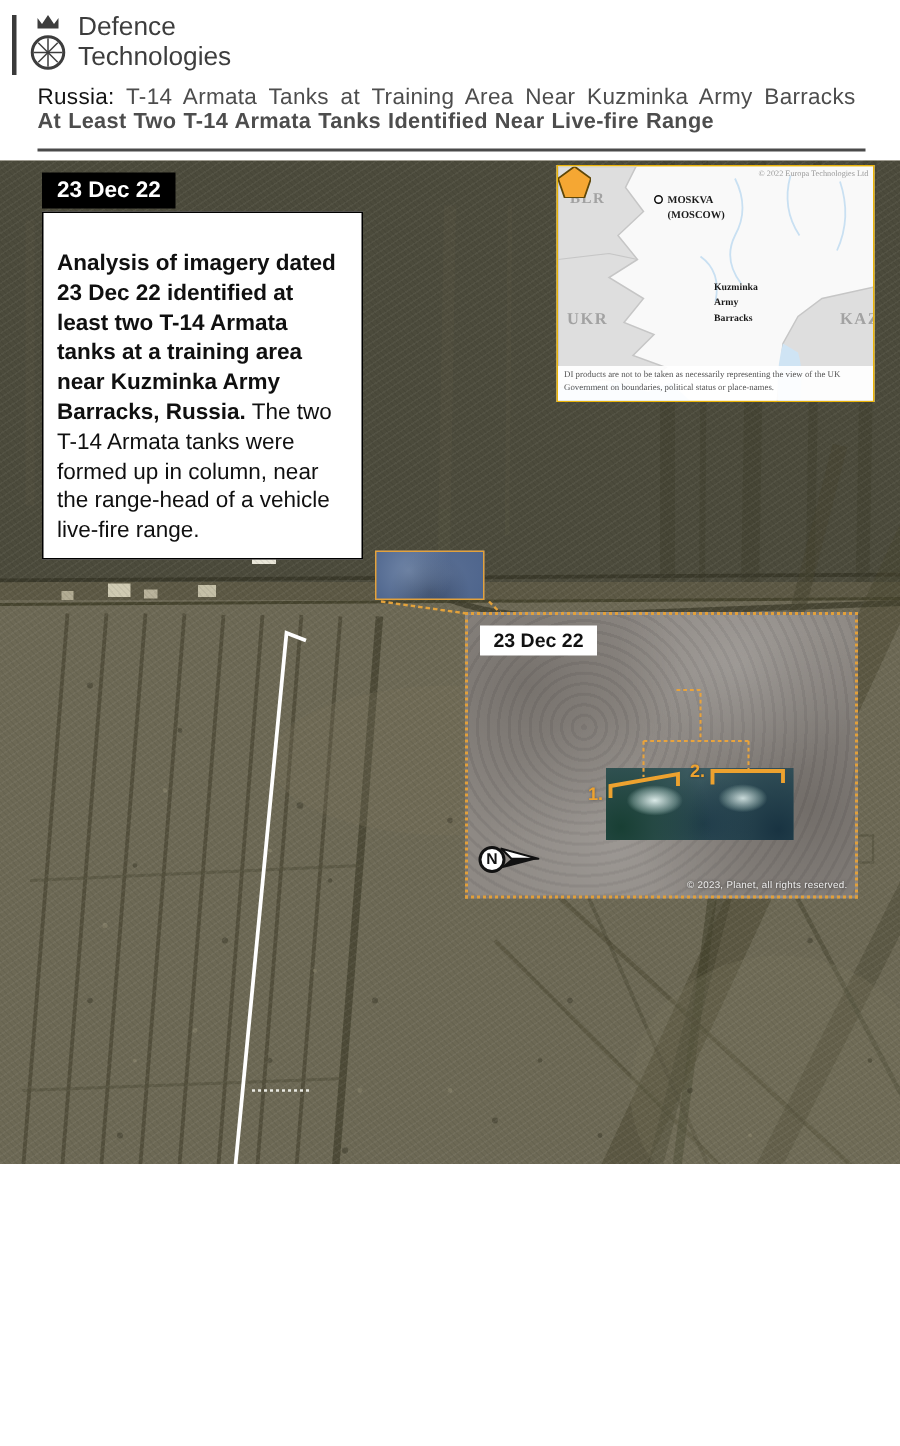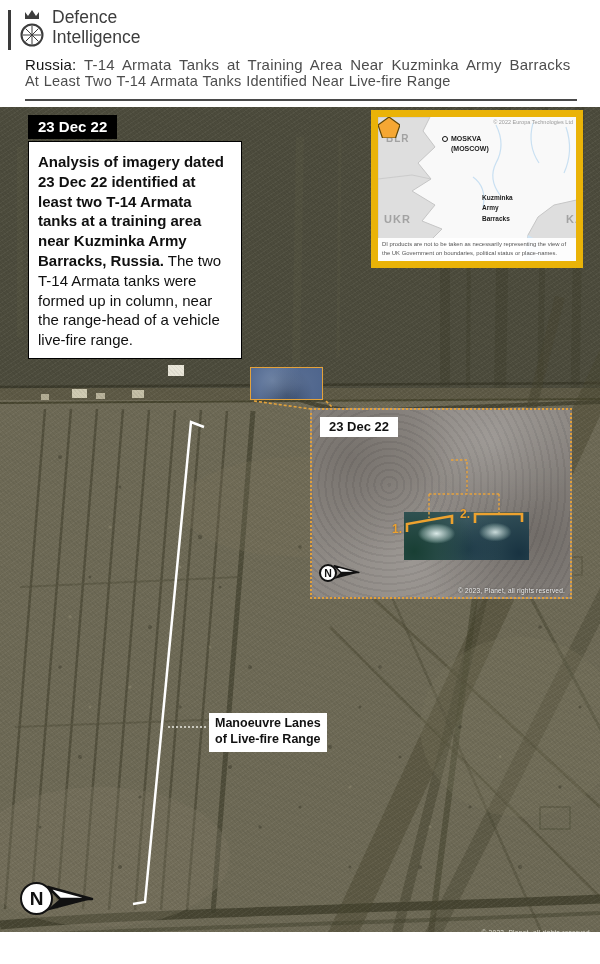--- a/index.html
+++ b/index.html
@@ -1,44 +1,44 @@
 <!DOCTYPE html>
 <html><head>
 <meta charset="utf-8">
 <style>
   * { box-sizing: border-box; margin: 0; padding: 0; }
   body { background:#ffffff; font-family:"Liberation Sans", sans-serif; }
-  .page { position:relative; width:600px; height:932px; background:#ffffff; overflow:hidden; }
+  .page { position:relative; width:600px; height:776px; background:#ffffff; overflow:hidden; }
 
   
   .logo-bar { position:absolute; left:8px; top:10px; width:3px; height:40px; background:#3a3a3a; }
   .crest { position:absolute; left:17px; top:9px; }
   .logo-text { position:absolute; left:52px; top:8px; font-size:17.5px; line-height:1.12; color:#3d3d3d; }
   .title-block { position:absolute; left:25px; top:56px; width:555px; }
   .title-l1 { font-weight:normal; font-size:15px; color:#4d4d4d; word-spacing:3.5px; letter-spacing:0.2px; white-space:nowrap; }
   .title-l1 .prefix { color:#141414; }
-  .title-l2 { font-weight:normal; font-size:14.5px; color:#4d4d4d; word-spacing:0.5px; letter-spacing:0.2px; white-space:nowrap; }
+  .title-l2 { font-weight:bold; font-size:14.5px; color:#4d4d4d; word-spacing:0.5px; letter-spacing:0.2px; white-space:nowrap; }
   .header-rule { position:absolute; left:25px; top:99px; width:552px; height:2px; background:#4a4a4a; }
 
   
   .sat { position:absolute; left:0; top:107px; width:600px; height:833px; background:#6d6955; overflow:hidden; }
   .sat svg.terrain { position:absolute; left:0; top:0; filter:blur(0.4px); }
   .grain { position:absolute; inset:0;
     background-image:
       repeating-linear-gradient(47deg, rgba(0,0,0,.05) 0 1px, transparent 1px 3px),
       repeating-linear-gradient(-33deg, rgba(255,255,255,.045) 0 1px, transparent 1px 4px);
   }
   .sat svg.overlay { position:absolute; left:0; top:0; }
 
   .date-box { position:absolute; left:28px; top:8px; background:#000; color:#fff; font-weight:bold; font-size:15px; padding:3px 10px 4px; }
-  .analysis-box { position:absolute; left:28px; top:34px; width:214px; background:#fff; border:1px solid #000; padding:10px 9px 8px; }
+  .analysis-box { position:absolute; left:28px; top:34px; width:214px; background:#fff; border:1px solid #000; padding:24px 9px 8px; }
   .analysis-box p { font-size:15px; line-height:1.32; color:#101010; }
 
   
-  .map-box { position:absolute; left:371px; top:3px; width:212px; height:158px; background:#f9f9f9; border:7px solid #eab308; overflow:hidden; }
+  .map-box { position:absolute; left:371px; top:3px; width:212px; height:158px; background:#f9f9f9; border:1px solid #eab308; overflow:hidden;font-family:Liberation Serif, serif; }
   .map-box svg { position:absolute; left:0; top:0; }
   .map-label { position:absolute; font-weight:bold; color:#a2a2a2; letter-spacing:1px; }
   .map-copy { position:absolute; right:3px; top:2px; font-size:5.5px; color:#9a9a9a; }
   .moskva { position:absolute; left:73px; top:17px; font-size:7px; font-weight:bold; color:#1a1a1a; line-height:1.45; }
   .moscow-dot { position:absolute; left:64px; top:19px; width:6px; height:6px; border:1.6px solid #111; border-radius:50%; background:#fff; }
   .site-label { position:absolute; left:104px; top:76px; font-size:6.5px; font-weight:bold; color:#1a1a1a; line-height:1.6; white-space:pre-line; }
   .pentagon { position:absolute; left:100px; top:100px; }
   .map-disclaimer { position:absolute; left:0; right:0; bottom:0; background:rgba(255,255,255,0.92); font-size:5.9px; line-height:1.5; color:#555; padding:2px 4px 3px; }
 
   
@@ -102,21 +102,21 @@
     <circle cx="15" cy="26" r="10.5" fill="none" stroke="#3d3d3d" stroke-width="2"></circle>
     <g stroke="#3d3d3d" stroke-width="1">
       <line x1="15" y1="16.5" x2="15" y2="35.5"></line>
       <line x1="5.5" y1="26" x2="24.5" y2="26"></line>
       <line x1="8.5" y1="19.5" x2="21.5" y2="32.5"></line>
       <line x1="21.5" y1="19.5" x2="8.5" y2="32.5"></line>
     </g>
   </svg>
   <div class="logo-text">
     <div>Defence</div>
-    <div>Intelligence</div>
+    <div>Technologies</div>
   </div>
   <div class="title-block">
     <div class="title-l1">
       <span class="prefix">Russia:</span>
       <span>T-14 Armata  Tanks at Training Area Near Kuzminka Army  Barracks</span>
     </div>
     <div class="title-l2">At Least Two T-14 Armata Tanks Identified Near Live-fire Range</div>
   </div>
   <div class="header-rule"></div>
 
@@ -303,24 +303,20 @@
       <div class="compass small">
         <span class="n-circle">N</span>
         <svg class="n-arrow" width="28" height="19" viewBox="0 0 50 32">
           <polygon points="48,16 4,4 16,16" fill="#ffffff" stroke="#111" stroke-width="2.5" stroke-linejoin="round"></polygon>
           <polygon points="48,16 16,16 2,28" fill="#111111"></polygon>
         </svg>
       </div>
       <div class="inset-copy">© 2023, Planet, all rights reserved.</div>
     </div>
 
-    <div class="lanes-label">
-      <div>Manoeuvre Lanes</div>
-      <div>of Live-fire Range</div>
-    </div>
 
     <div class="compass main">
       <span class="n-circle">N</span>
       <svg class="n-arrow" width="50" height="32" viewBox="0 0 50 32">
         <polygon points="48,16 4,4 16,16" fill="#ffffff" stroke="#111" stroke-width="2.5" stroke-linejoin="round"></polygon>
         <polygon points="48,16 16,16 2,28" fill="#111111"></polygon>
       </svg>
     </div>
 
     <div class="sat-copy">© 2023, Planet, all rights reserved.</div>

